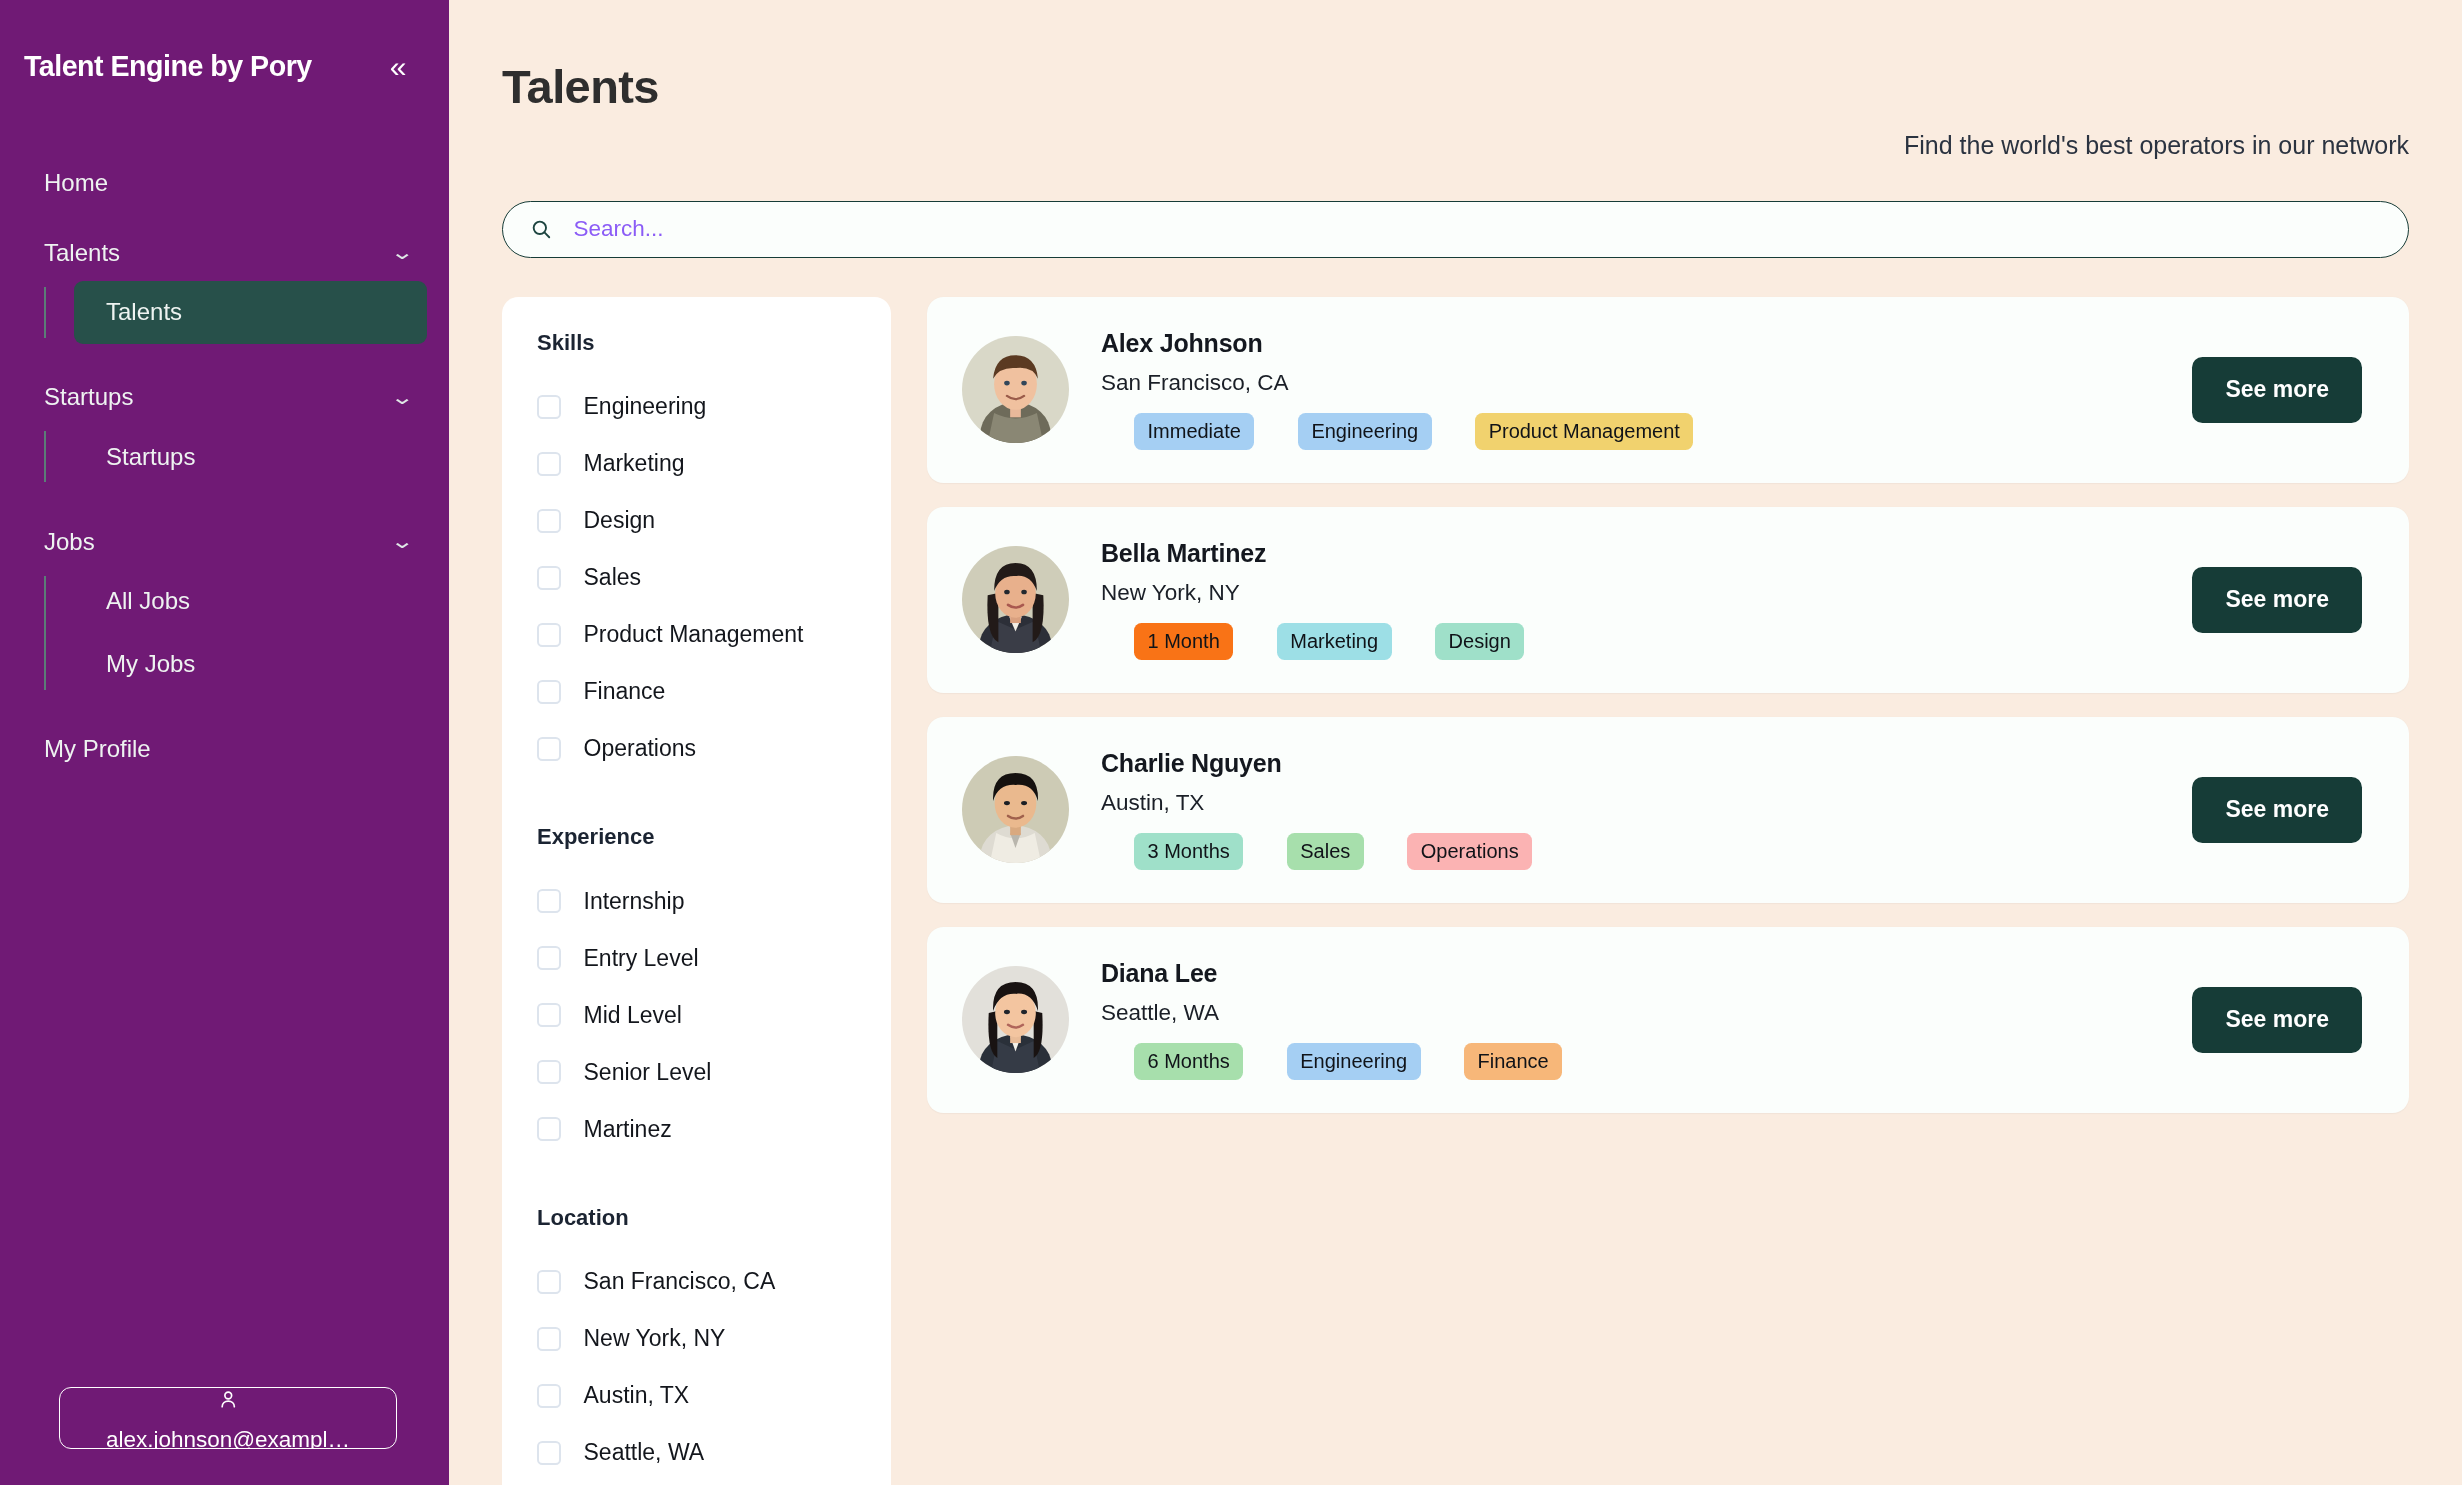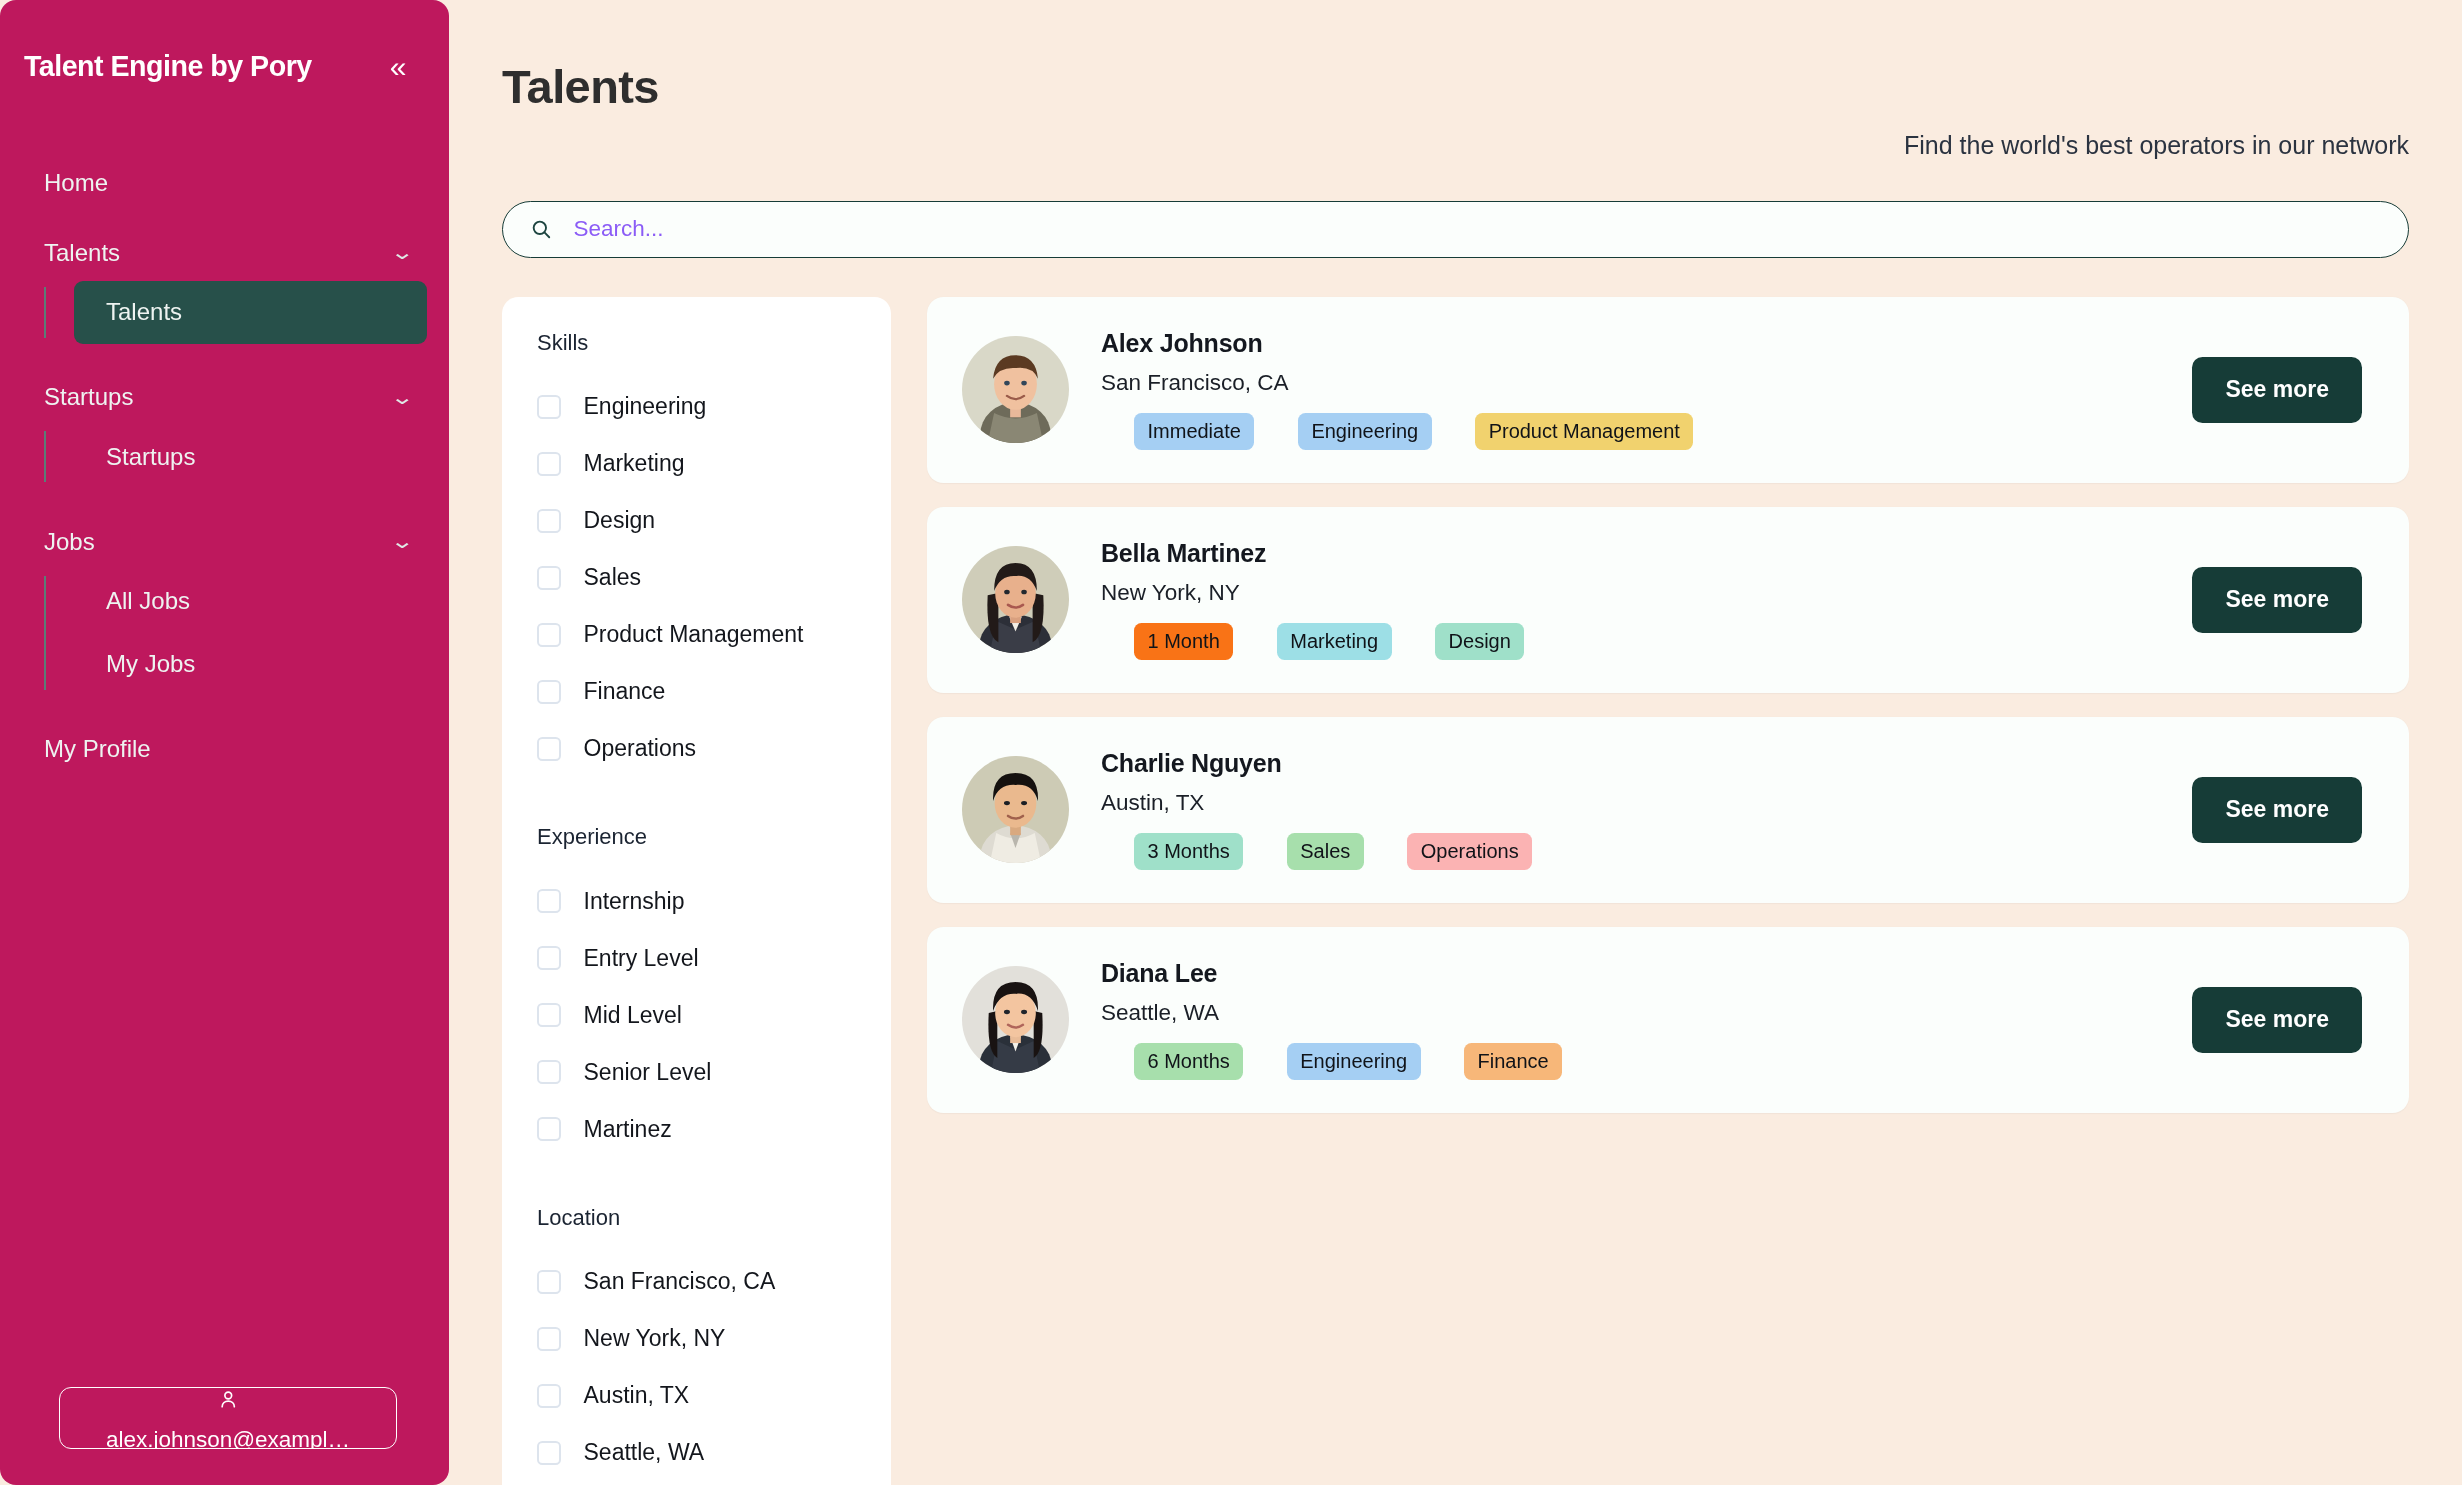--- a/index.html
+++ b/index.html
@@ -9,25 +9,24 @@
     overflow: hidden;
     background: #faece0;
     font-family: "Liberation Sans", sans-serif;
   }
   .app { display: flex; width: 2462px; height: 1485px; }
 
   
   .sidebar {
     width: 449px;
     flex: 0 0 449px;
-    background: #be185d;
+    background: #701a75;
     position: relative;
     display: flex;
     flex-direction: column;
-    border-radius: 16px;
   }
   .sidebar-head {
     display: flex;
     align-items: center;
     justify-content: space-between;
     padding: 47px 35px 0 24px;
   }
   .brand {
     color: #ffffff;
     font-size: 28.6px;
@@ -153,21 +152,21 @@
   .filters {
     flex: 0 0 389px;
     background: #ffffff;
     border-radius: 16.5px;
     padding: 33px 0 0 0;
     overflow: hidden;
   }
   .filter-group { padding: 0 35px; }
   .filter-title {
     font-size: 22px;
-    font-weight: 400;
+    font-weight: 700;
     color: #1b2432;
     margin-bottom: 22.5px;
   }
   .filter-row {
     display: flex;
     align-items: center;
     gap: 22.5px;
     height: 57px;
     cursor: pointer;
   }

